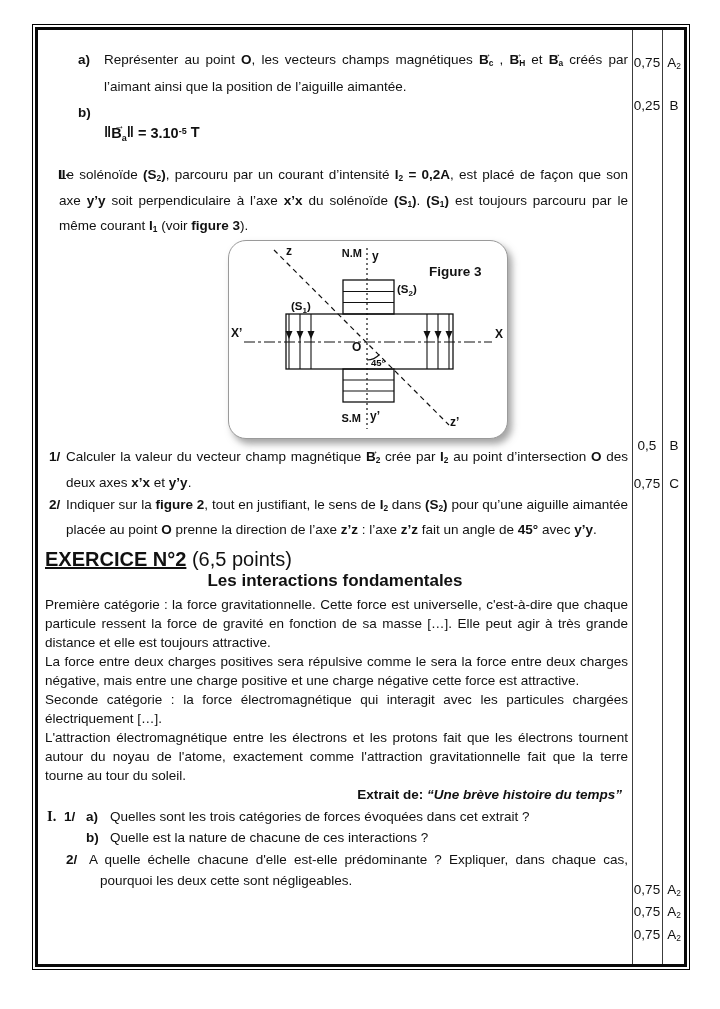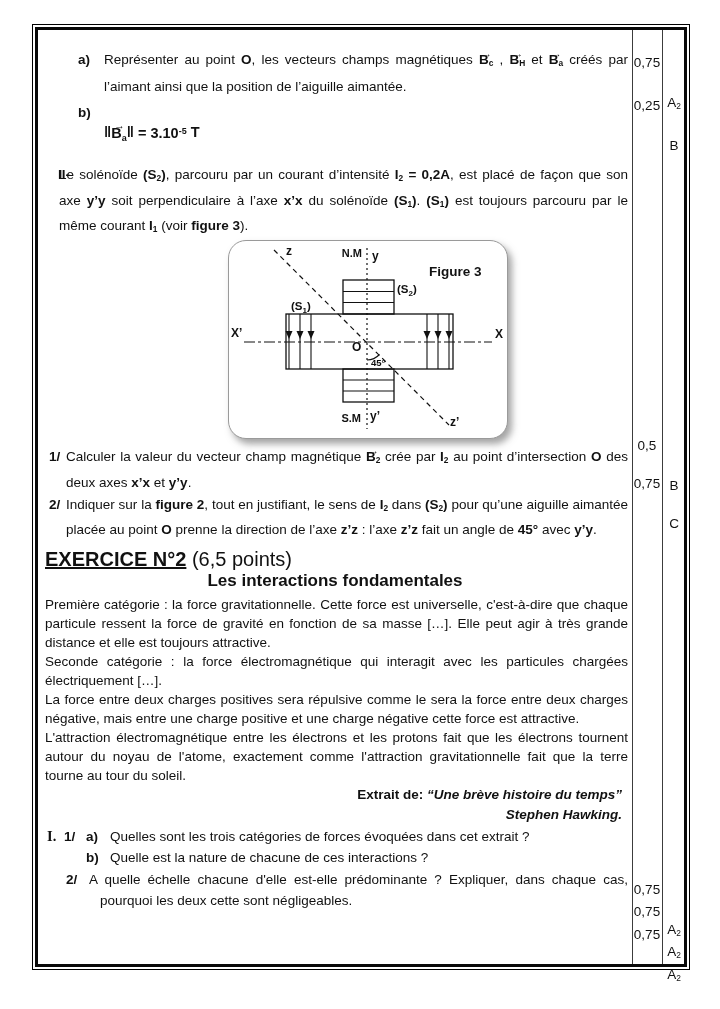--- a/index.html
+++ b/index.html
@@ -6,21 +6,21 @@
   html,body { width:720px; height:1009px; background:#fff; overflow:hidden;
               font-family:"Liberation Sans","DejaVu Sans",sans-serif; color:#111; }
   .outer-border { position:absolute; left:32px; top:24px; width:658px; height:946px;
                   border:1px solid #000; background:#fff; }
   .inner-border { position:absolute; left:2px; top:2px; right:2px; bottom:2px;
                   border:3px solid #0a0a0a; }
   .vline { position:absolute; top:0; bottom:0; width:1px; background:#3c3c3c; }
   .vline.v1 { left:594px; } .vline.v2 { left:624px; }
   .grade { position:absolute; left:594px; width:54px; display:flex; font-size:13.5px; }
   .grade .score { width:30px; text-align:center; }
-  .grade .letter { width:24px; text-align:center;margin-top:40px; }
+  .grade .letter { width:24px; text-align:center; }
   sub { font-size:0.62em; vertical-align:-0.28em; font-weight:inherit; }
   sup { font-size:0.62em; vertical-align:0.5em; font-weight:inherit; }
   .content { position:absolute; left:4px; top:0; width:586px; font-size:13.5px; line-height:22px; }
   .b { font-weight:bold; } .i { font-style:italic; } .u { text-decoration:underline; }
   .vec { position:relative; display:inline-block; font-weight:bold; }
   .vec::before { content:"\2192"; position:absolute; left:0; right:0; top:-0.66em;
                  font-size:0.72em; text-align:center; font-weight:bold; letter-spacing:-1px; }
   .item { position:relative; text-align:justify; }
   .lbl { position:absolute; font-weight:bold; }
   .item-a { margin-top:18px; padding-left:62px; line-height:23px; }
@@ -168,27 +168,26 @@
     </div>
 
     <div class="ex2-head">
       <span class="b u">EXERCICE N°2</span><span> (6,5 points)</span>
     </div>
 
     <div class="ex2-title">Les interactions fondamentales</div>
 
     <div class="paras">
       <p>Première catégorie : la force gravitationnelle. Cette force est universelle, c'est-à-dire que chaque particule ressent la force de gravité en fonction de sa masse […]. Elle peut agir à très grande distance et elle est toujours attractive.</p>
+      <p>La force entre deux charges positives sera répulsive comme le sera la force entre deux charges négative, mais entre une charge positive et une charge négative cette force est attractive.</p>
       <p>Seconde catégorie : la force électromagnétique qui interagit avec les particules chargées électriquement […].</p>
-      <p>La force entre deux charges positives sera répulsive comme le sera la force entre deux charges négative, mais entre une charge positive et une charge négative cette force est attractive.</p>
       <p>L'attraction électromagnétique entre les électrons et les protons fait que les électrons tournent autour du noyau de l'atome, exactement comme l'attraction gravitationnelle fait que la terre tourne au tour du soleil.</p>
       <div class="attrib">
         <span>Extrait de: </span><span class="i">“Une brève histoire du temps”</span>
       </div>
-      <div class="attrib i">Stephen Hawking.</div>
     </div>
 
     <div class="part1">
       <div class="p1-row p1-ab">
         <span class="lbl roman" style="left:5px">I.</span>
         <span class="lbl" style="left:22px">1/</span>
         <span class="lbl" style="left:44px">a)</span>
         <span>Quelles sont les trois catégories de forces évoquées dans cet extrait ?</span>
       </div>
       <div class="p1-row p1-ab">

